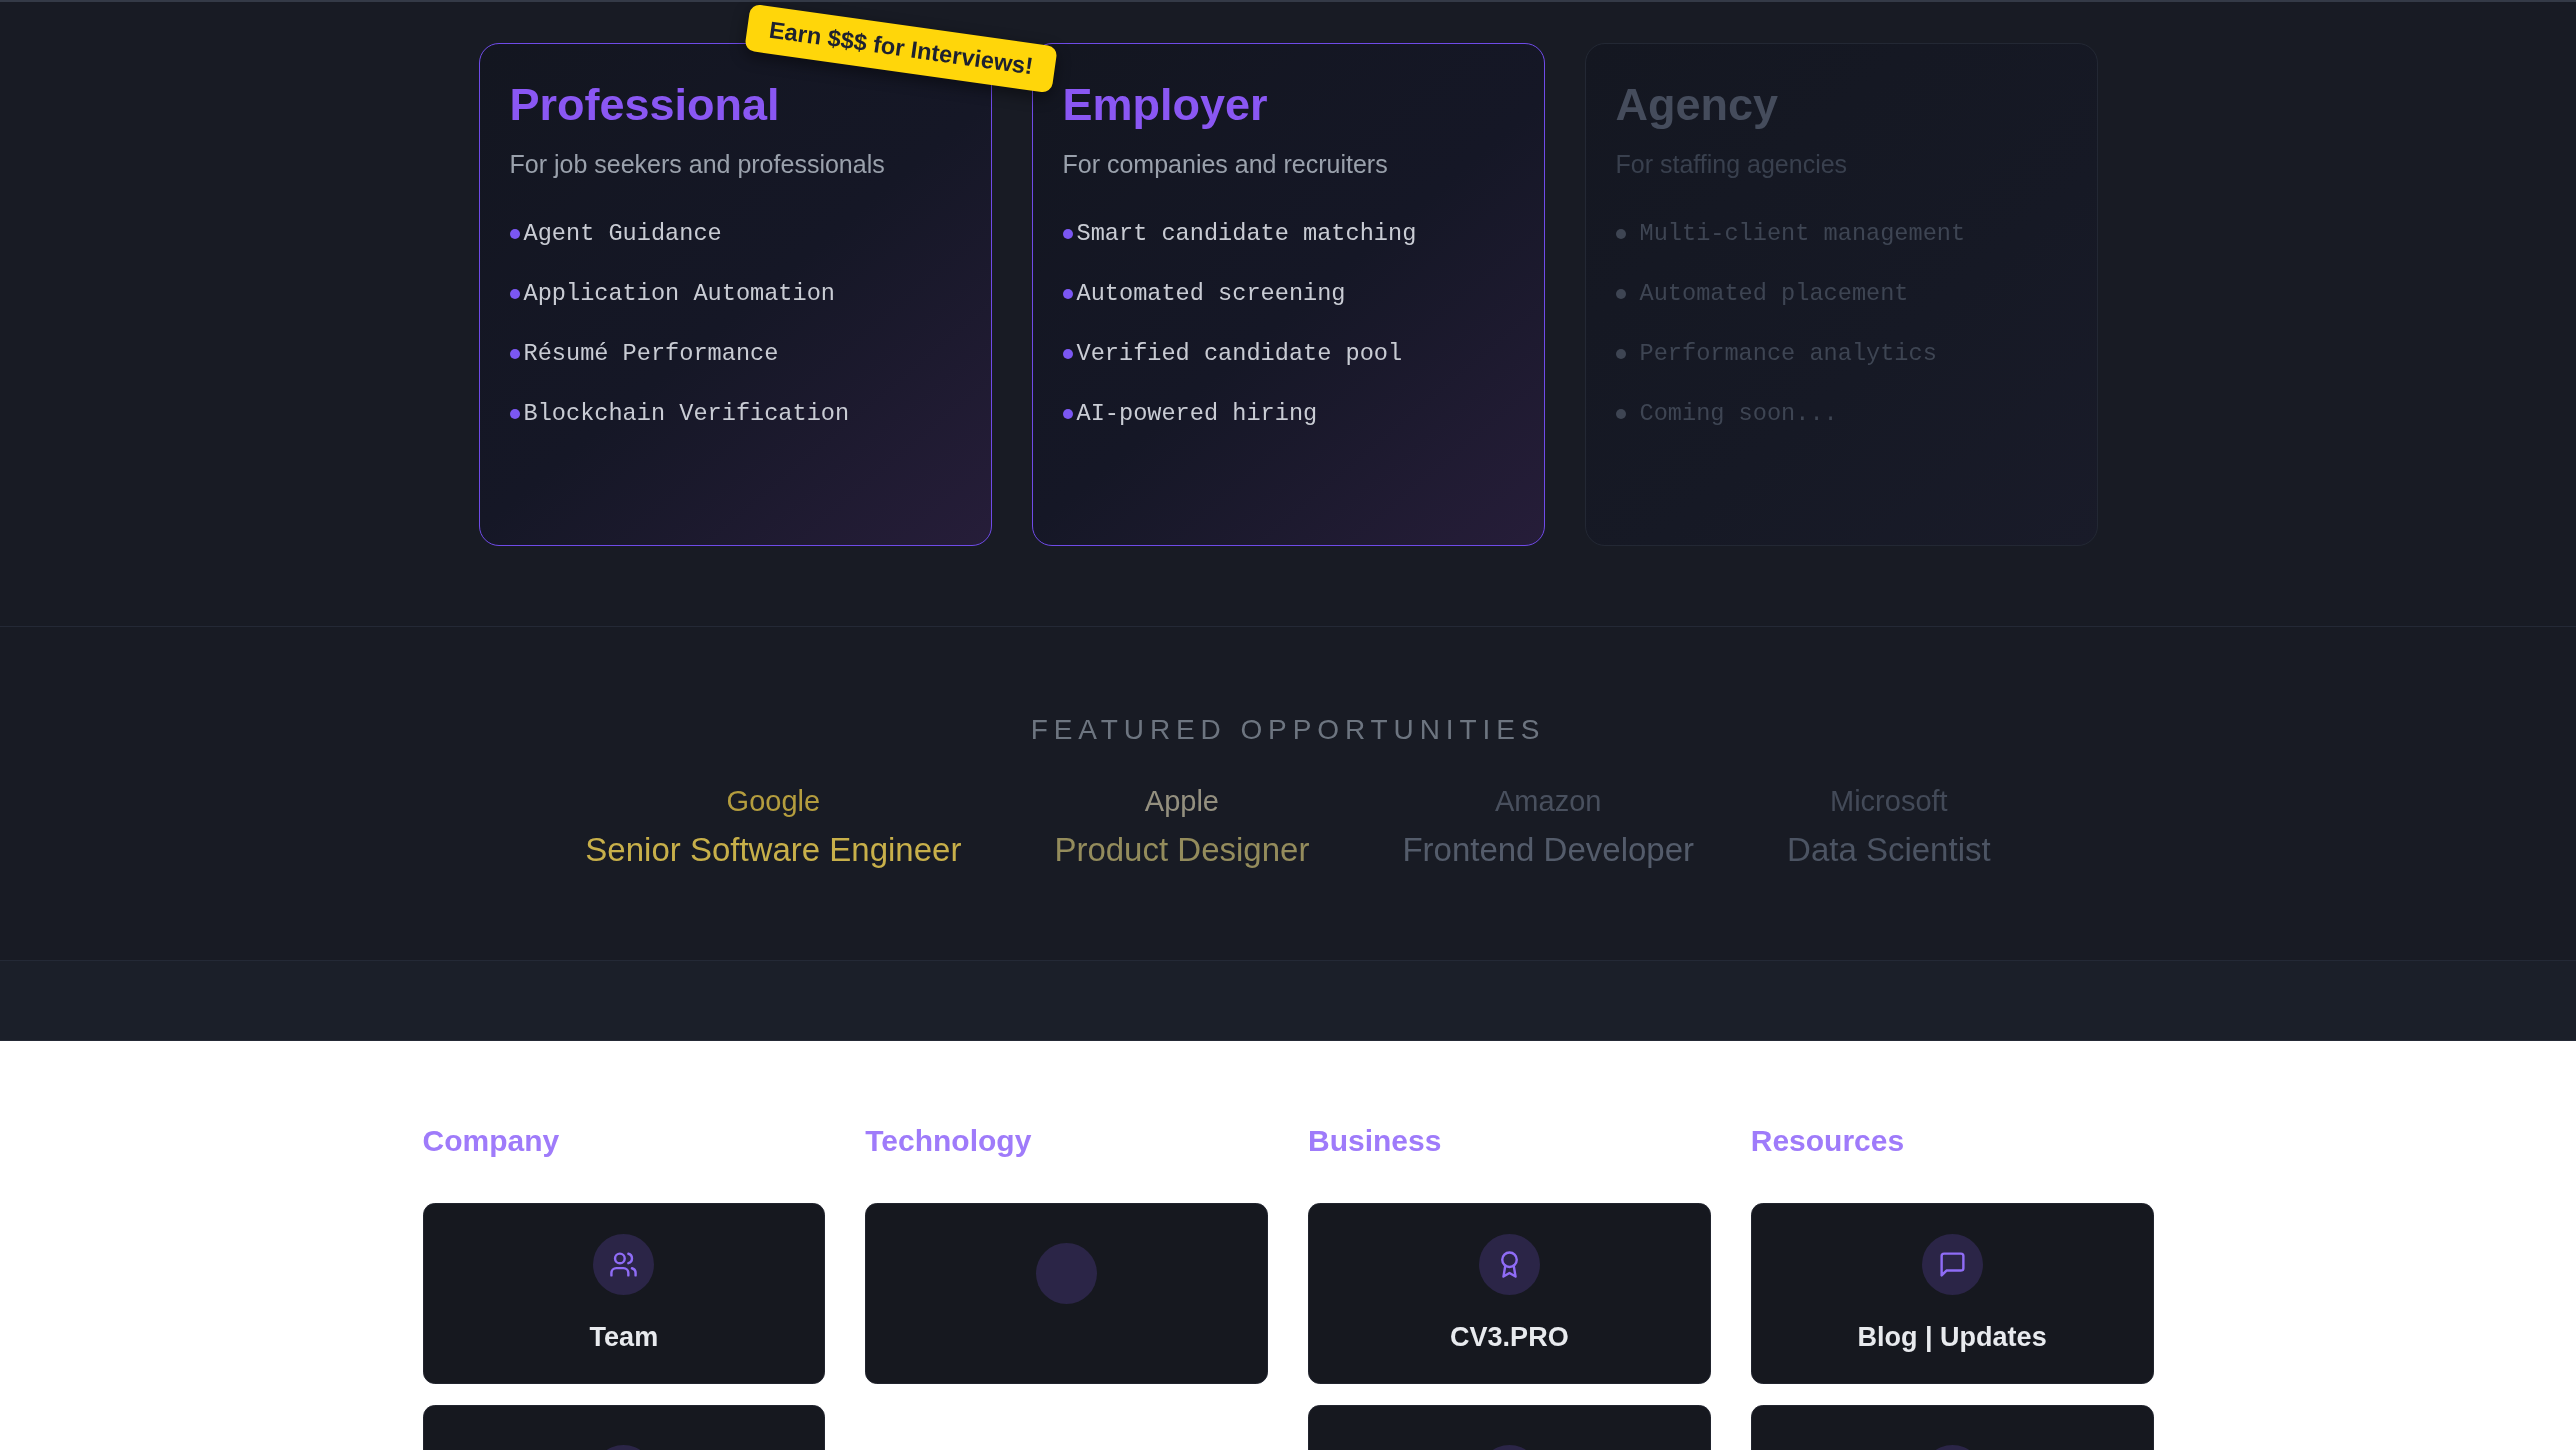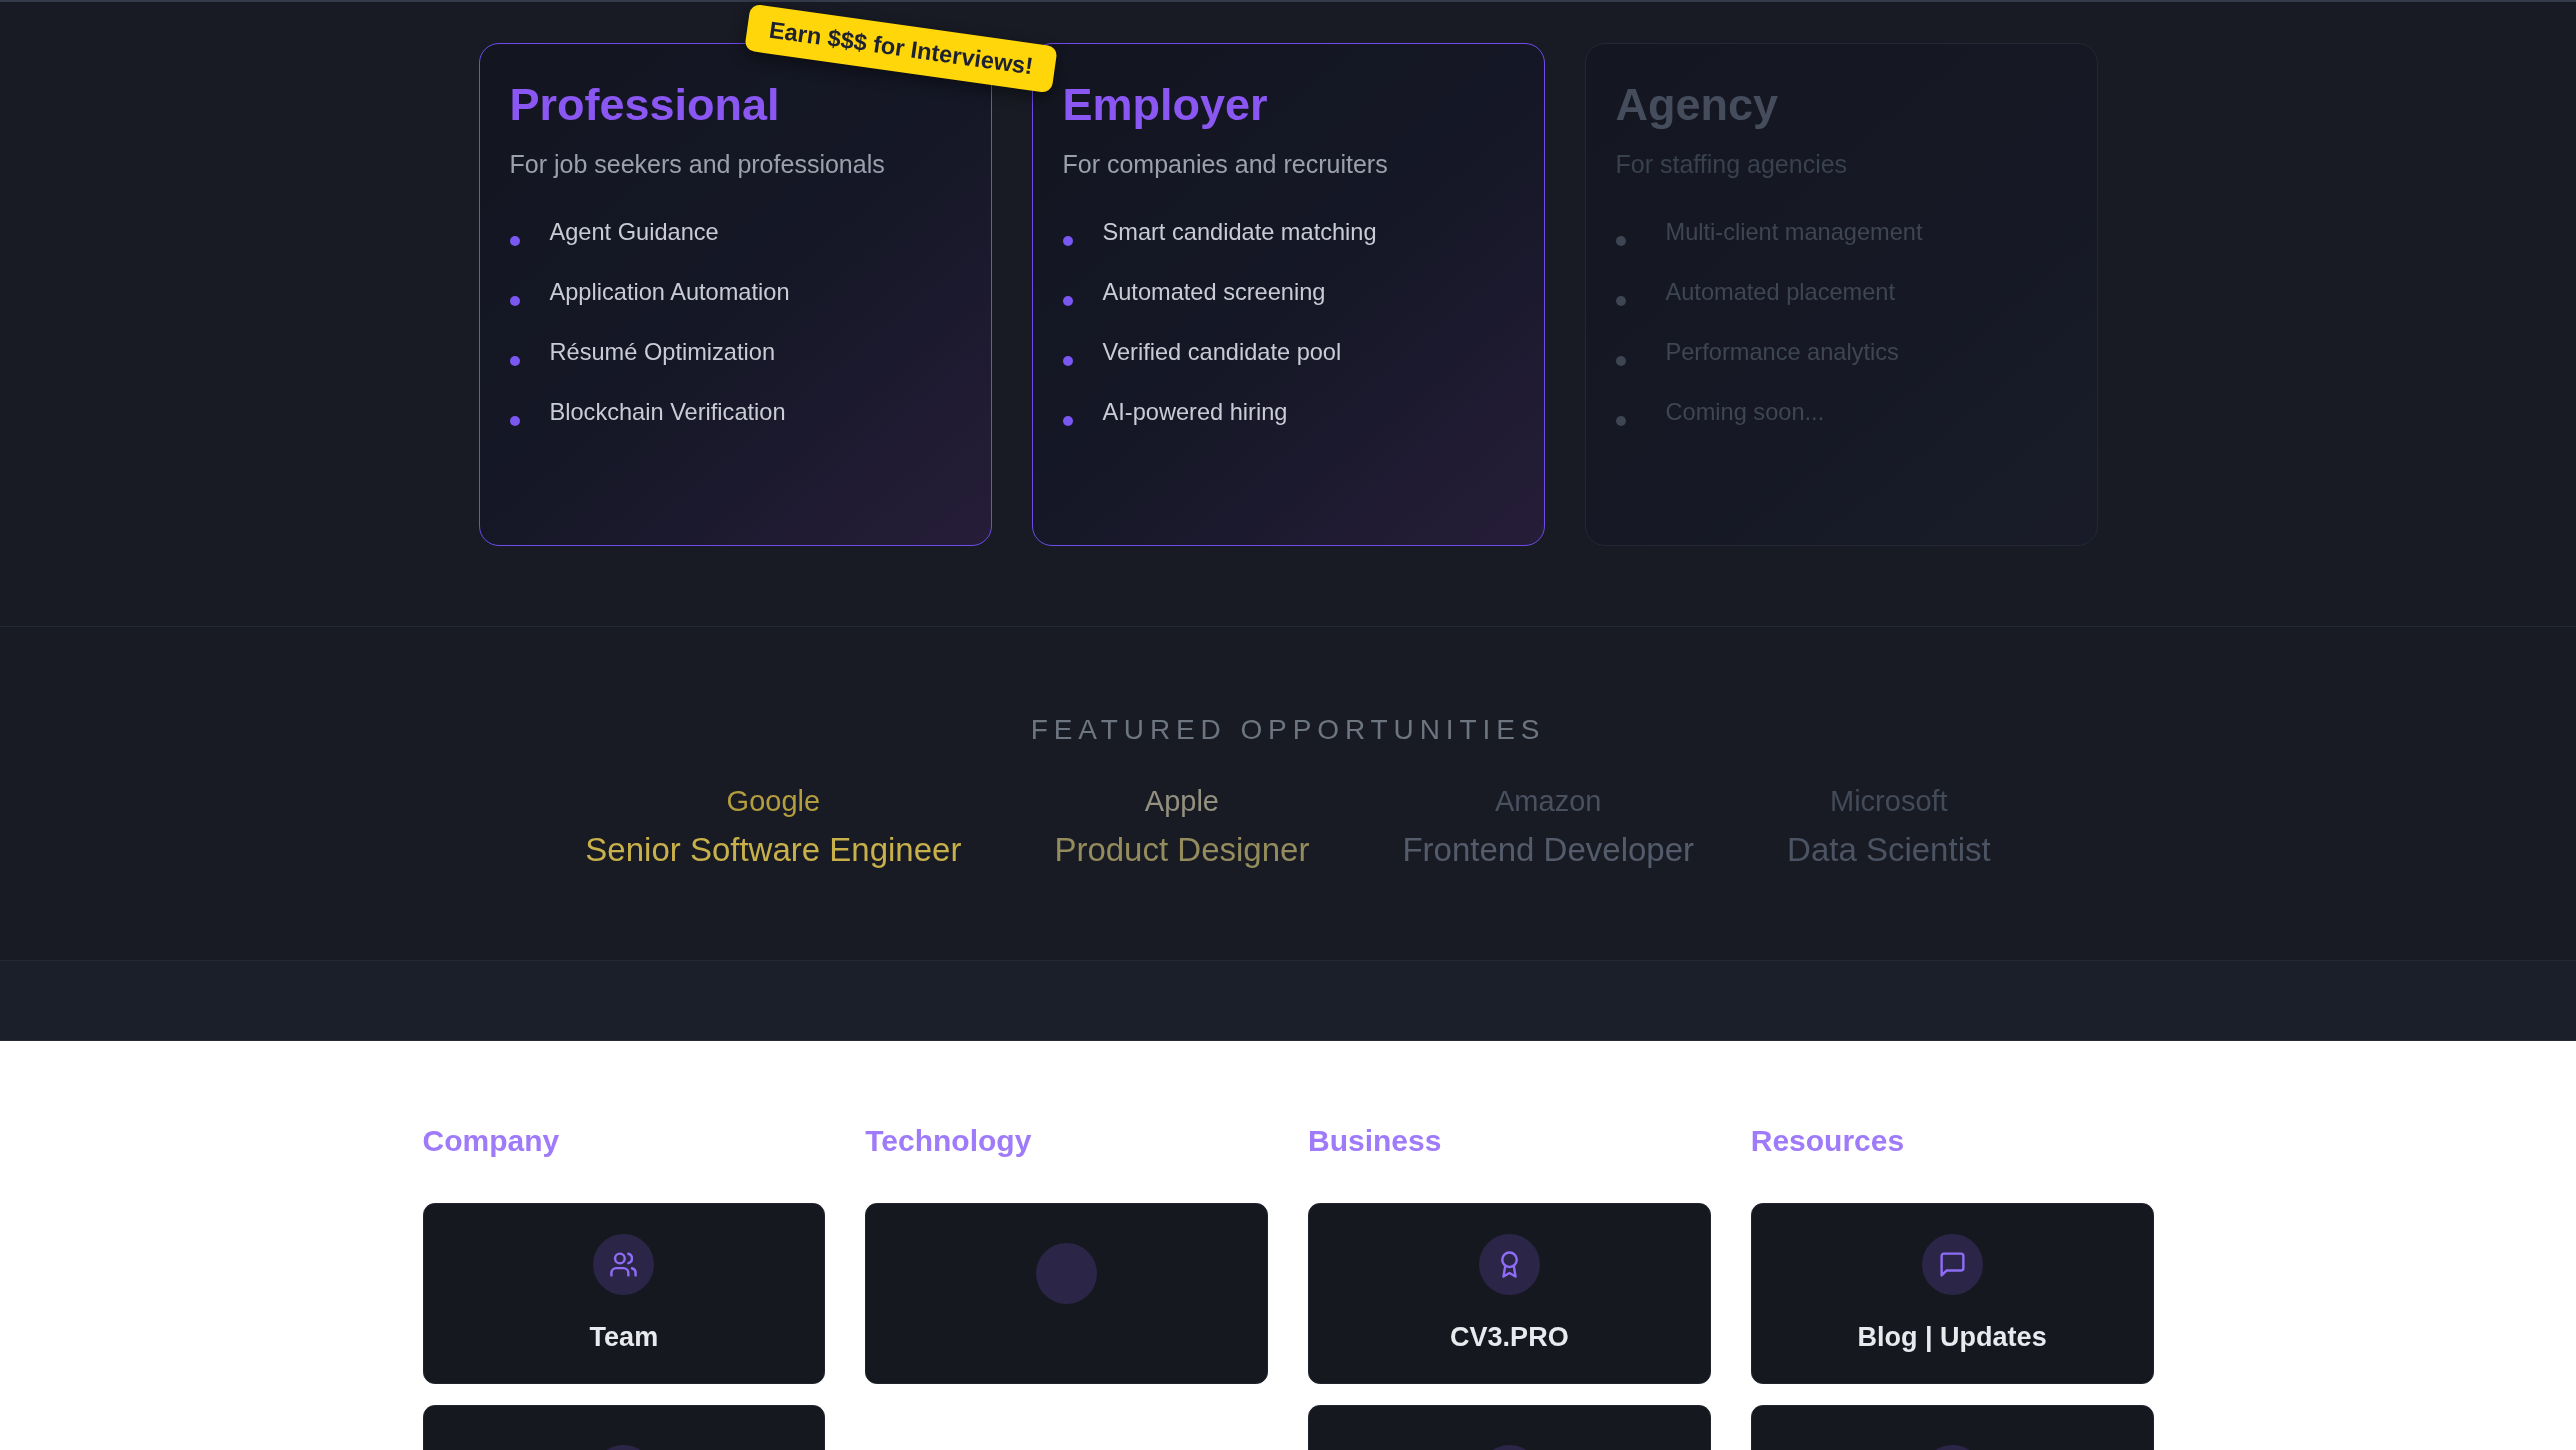--- a/index.html
+++ b/index.html
@@ -22,21 +22,21 @@
   }
   .plan-card.dimmed{
     border:1.7px solid #232834;
     background:linear-gradient(140deg,#141721 0%,#161925 60%,#191b29 100%);
   }
   .plan-title{font-size:45px;font-weight:700;color:#8a57f3;line-height:1.2;margin:0;}
   .plan-card.dimmed .plan-title{color:#454c5c;}
   .plan-subtitle{font-size:25px;color:#9aa1ac;margin-top:18.5px;}
   .plan-card.dimmed .plan-subtitle{color:#39404e;}
   .plan-features{margin-top:42px;}
-  .feature-row{display:flex;align-items:flex-end;gap:30px;height:25px;margin-bottom:35px;}
+  .feature-row{display:flex;align-items:center;gap:4px;height:25px;margin-bottom:35px;font-family:Liberation Mono, monospace;}
   .feature-dot{width:10px;height:10px;border-radius:50%;background:#7b57f2;flex:none;}
   .plan-card.dimmed .feature-dot{background:#3e4553;}
   .feature-text{font-size:23.6px;color:#c9ccd4;}
   .plan-card.dimmed .feature-text{color:#3e4553;margin-left:10px;}
 
   .ribbon-badge{
     position:absolute;left:746px;top:23.6px;
     transform:rotate(8deg);transform-origin:center;
     background:#ffd60a;color:#1d2130;
     font-size:23.6px;font-weight:700;
@@ -108,21 +108,21 @@
         <div class="feature-row">
           <span class="feature-dot"></span>
           <span class="feature-text">Agent Guidance</span>
         </div>
         <div class="feature-row">
           <span class="feature-dot"></span>
           <span class="feature-text">Application Automation</span>
         </div>
         <div class="feature-row">
           <span class="feature-dot"></span>
-          <span class="feature-text">Résumé Optimization</span>
+          <span class="feature-text">Résumé Performance</span>
         </div>
         <div class="feature-row">
           <span class="feature-dot"></span>
           <span class="feature-text">Blockchain Verification</span>
         </div>
       </div>
     </div>
 
     <div class="plan-card">
       <h2 class="plan-title">Employer</h2>

